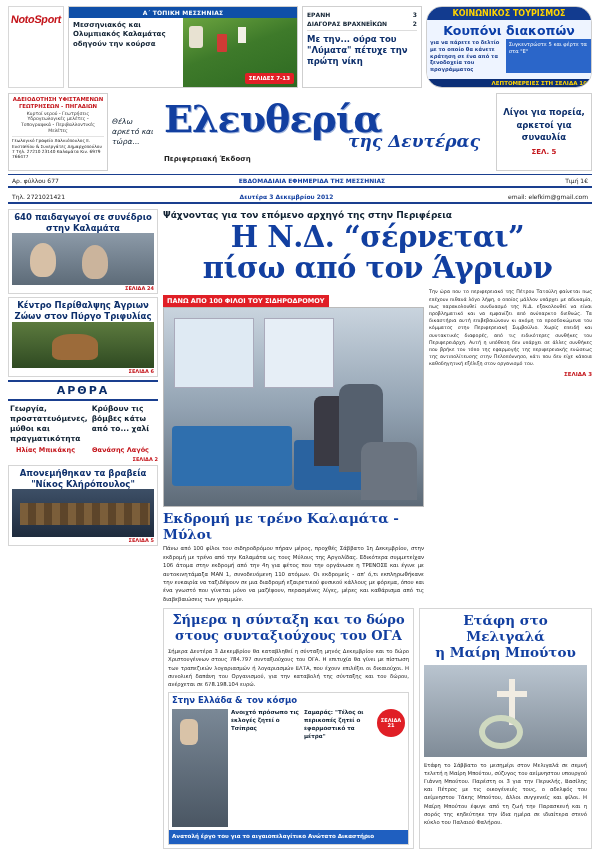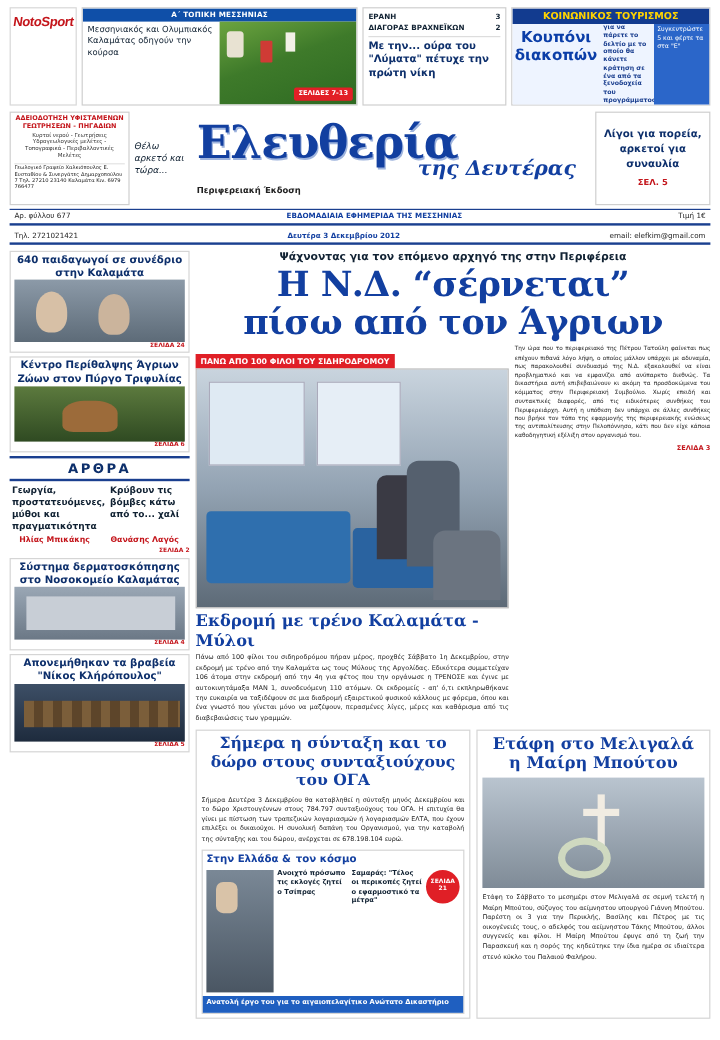--- a/index.html
+++ b/index.html
@@ -23,37 +23,37 @@
     font-family:"Liberation Sans", sans-serif; font-weight:bold; font-size:11px;
     color:#c4161c; letter-spacing:-0.4px; transform:skewX(-8deg);
   }
   .topbox { border:1px solid #cfcfcf; position:relative; overflow:hidden; background:#fff; }
   .tb1 { width:230px; display:flex; flex-direction:column; }
   .tb1 .hdr {
     background:#0f4fa8; color:#fff; font-size:6px; font-weight:bold; text-align:center;
     padding:2px 0; letter-spacing:.2px;
   }
   .tb1 .body { flex:1; display:flex; }
-  .tb1 .txt { width:50%; padding:3px 4px; font-size:7px; font-weight:normal; line-height:1.35; color:#123; }
+  .tb1 .txt { width:50%; padding:3px 4px; font-size:7px; font-weight:bold; line-height:1.35; color:#123; }
   .tb1 .ph { width:50%; position:relative; background:linear-gradient(160deg,#6ca43f 0%,#3e7a2a 45%,#2e6a22 100%); }
   .tb1 .ph:after {
     content:""; position:absolute; left:6px; top:8px; width:14px; height:22px;
     background:#e8e2d2; border-radius:3px; box-shadow:26px 6px 0 -2px #cf3b35, 46px -2px 0 -3px #f2f0e6;
   }
   .tb1 .pagebadge {
     position:absolute; right:3px; bottom:3px; background:#e21f26; color:#fff;
     font-size:5.5px; font-weight:bold; padding:2px 4px; border-radius:2px; text-align:center; line-height:1.25;
   }
   .tb2 { width:120px; padding:3px 4px; }
   .tb2 .scores { font-size:6px; line-height:1.5; border-bottom:1px solid #ddd; padding-bottom:2px; }
   .tb2 .scores .row { display:flex; justify-content:space-between; font-weight:bold; color:#123; }
   .tb2 .lead { font-size:8.5px; font-weight:bold; line-height:1.3; margin-top:3px; color:#0d2f6b; }
-  .tb3 { flex:1; background:#ffffff; display:flex; flex-direction:column; }
+  .tb3 { flex:1; background:#ffffff; display:flex; flex-direction:column;border-radius:16px; }
   .tb3 .hdr { background:#123b8f; color:#ffd400; font-size:8px; font-weight:bold; text-align:center; padding:2px 0; }
-  .tb3 .mid { flex:1; background:#eef4ff; display:flex; flex-direction:row; }
+  .tb3 .mid { flex:1; background:#eef4ff; display:flex; flex-direction:column; }
   .tb3 .big { color:#0b3ea8; font-size:12.5px; font-weight:bold; text-align:center; padding:3px 2px 1px; }
   .tb3 .sub { display:flex; }
   .tb3 .sub .l { width:48%; font-size:5.2px; color:#1b3f8f; line-height:1.3; padding:0 3px; font-weight:bold; }
   .tb3 .sub .r { width:52%; font-size:5.2px; color:#fff; background:#2b66c9; line-height:1.3; padding:2px 3px; }
   .tb3 .ftr { background:#0c2f77; color:#ffd400; font-size:5.5px; text-align:right; padding:1px 4px; font-weight:bold; }
 
   
   .masthead { display:flex; margin-top:5px; height:78px; gap:4px; }
   .mh-left { width:100px; border:1px solid #cfcfcf; padding:2px 3px; }
   .mh-left .title { color:#c4161c; font-size:5.4px; font-weight:bold; line-height:1.25; text-align:center; }
@@ -102,21 +102,21 @@
   .arthra-hdr {
     border-top:2px solid #1a3f8f; border-bottom:2px solid #1a3f8f;
     text-align:center; font-weight:bold; font-size:11px; color:#0d2f6b; padding:2px 0; letter-spacing:2px;
   }
   .arthra-cols { display:flex; gap:4px; padding:3px 2px 0; }
   .arthra-cols .ac { flex:1; font-size:7.5px; line-height:1.35; color:#123; font-weight:bold; }
   .arthra-names { display:flex; gap:4px; padding:2px; font-size:6.5px; color:#c4161c; font-weight:bold; }
   .arthra-names div { flex:1; text-align:center; }
 
   
-  .kicker { text-align:center; font-size:9px; font-weight:bold; color:#123; padding:1px 0 2px; }
+  .kicker { font-size:9px; font-weight:bold; color:#123; padding:1px 0 2px; }
   .headline { text-align:center; font-family:"DejaVu Serif", serif; font-weight:bold; color:#123fa0; font-size:29px; line-height:1.06; letter-spacing:-0.5px; }
   .main-body { display:flex; gap:5px; margin-top:5px; }
   .art-left { width:261px; }
   .art-right { flex:1; font-size:4.8px; line-height:1.5; color:#222; text-align:justify; }
   .art-right .pg { color:#c4161c; font-weight:bold; text-align:right; font-size:5.5px; margin-top:2px; }
   .redlabel { background:#e01f26; color:#fff; font-size:6.5px; font-weight:bold; padding:2px 4px; display:inline-block; }
   .bigphoto { position:relative; height:200px; border:1px solid #bbb; background:linear-gradient(180deg,#c9d4de 0%,#93a3b3 50%,#5d6a77 100%); overflow:hidden; }
   .bigphoto .win { position:absolute; top:10px; left:10px; width:80px; height:70px; background:#dfeaf3; border:1px solid #aab; }
   .bigphoto .win2 { position:absolute; top:10px; left:100px; width:70px; height:70px; background:#e6eef6; border:1px solid #aab; }
   .bigphoto .seat { position:absolute; bottom:20px; left:8px; width:120px; height:60px; background:#2f6fae; border-radius:4px; }
@@ -124,21 +124,21 @@
   .bigphoto .p1 { position:absolute; bottom:40px; left:150px; width:36px; height:70px; background:#3a3a44; border-radius:8px 8px 0 0; }
   .bigphoto .p2 { position:absolute; bottom:34px; right:40px; width:44px; height:88px; background:#55606e; border-radius:10px 10px 0 0; }
   .bigphoto .p3 { position:absolute; bottom:6px; right:6px; width:56px; height:58px; background:#6b7480; border-radius:10px 10px 0 0; }
   .photo-cap { font-family:"DejaVu Serif", serif; font-weight:bold; font-size:13.5px; color:#123fa0; padding:3px 0 2px; }
   .art-text { font-size:5.4px; line-height:1.55; color:#222; text-align:justify; }
 
   .bottom { display:flex; gap:5px; margin-top:5px; height:250px; }
   .b-mid { flex:1; border:1px solid #d5d5d5; padding:3px 4px; display:flex; flex-direction:column; }
   .b-mid .h { text-align:center; font-family:"DejaVu Serif", serif; font-weight:bold; color:#123fa0; font-size:13px; line-height:1.2; }
   .b-mid .t { font-size:5.3px; line-height:1.55; text-align:justify; margin-top:4px; color:#222; }
-  .b-right { width:195px; border:1px solid #d5d5d5; padding:3px 4px; }
+  .b-right { width:173px; border:1px solid #d5d5d5; padding:3px 4px; }
   .b-right .h { text-align:center; font-family:"DejaVu Serif", serif; font-weight:bold; color:#123fa0; font-size:13.5px; line-height:1.2; }
   .b-right .ph { position:relative; height:92px; margin-top:4px; background:linear-gradient(180deg,#b9c4cf,#7f8b97); overflow:hidden; }
   .b-right .ph .cross { position:absolute; left:52%; top:14px; width:6px; height:46px; background:#f1ece2; }
   .b-right .ph .cross:after { content:""; position:absolute; left:-12px; top:12px; width:30px; height:6px; background:#f1ece2; }
   .b-right .ph .wreath { position:absolute; left:34%; bottom:8px; width:44px; height:34px; border:6px solid #cfd9c0; border-radius:50%; }
   .b-right .t { font-size:5.3px; line-height:1.55; text-align:justify; margin-top:4px; color:#222; }
 
   .world-box { border:1px solid #d5d5d5; margin-top:4px; flex:1; display:flex; flex-direction:column; }
   .world-hdr { display:flex; align-items:center; gap:4px; padding:2px 3px; }
   .world-hdr .a { color:#123fa0; font-weight:bold; font-size:8.5px; }
@@ -249,25 +249,20 @@
           <div class="ac">Γεωργία, προστατευόμενες, μύθοι και πραγματικότητα</div>
           <div class="ac">Κρύβουν τις βόμβες κάτω από το... χαλί</div>
         </div>
         <div class="arthra-names">
           <div>Ηλίας Μπικάκης</div>
           <div>Θανάσης Λαγός</div>
         </div>
         <div class="pgred">ΣΕΛΙΔΑ 2</div>
       </div>
 
-      <div class="lbox">
-        <div class="h">Σύστημα δερματοσκόπησης στο Νοσοκομείο Καλαμάτας</div>
-        <div class="ph-block ph-c"></div>
-        <div class="pg">ΣΕΛΙΔΑ 4</div>
-      </div>
 
       <div class="lbox">
         <div class="h">Απονεμήθηκαν τα βραβεία "Νίκος Κλήρόπουλος"</div>
         <div class="ph-block ph-d"></div>
         <div class="pg">ΣΕΛΙΔΑ 5</div>
       </div>
     </div>
 
     <div class="col-main">
       <div class="kicker">Ψάχνοντας για τον επόμενο αρχηγό της στην Περιφέρεια</div>

